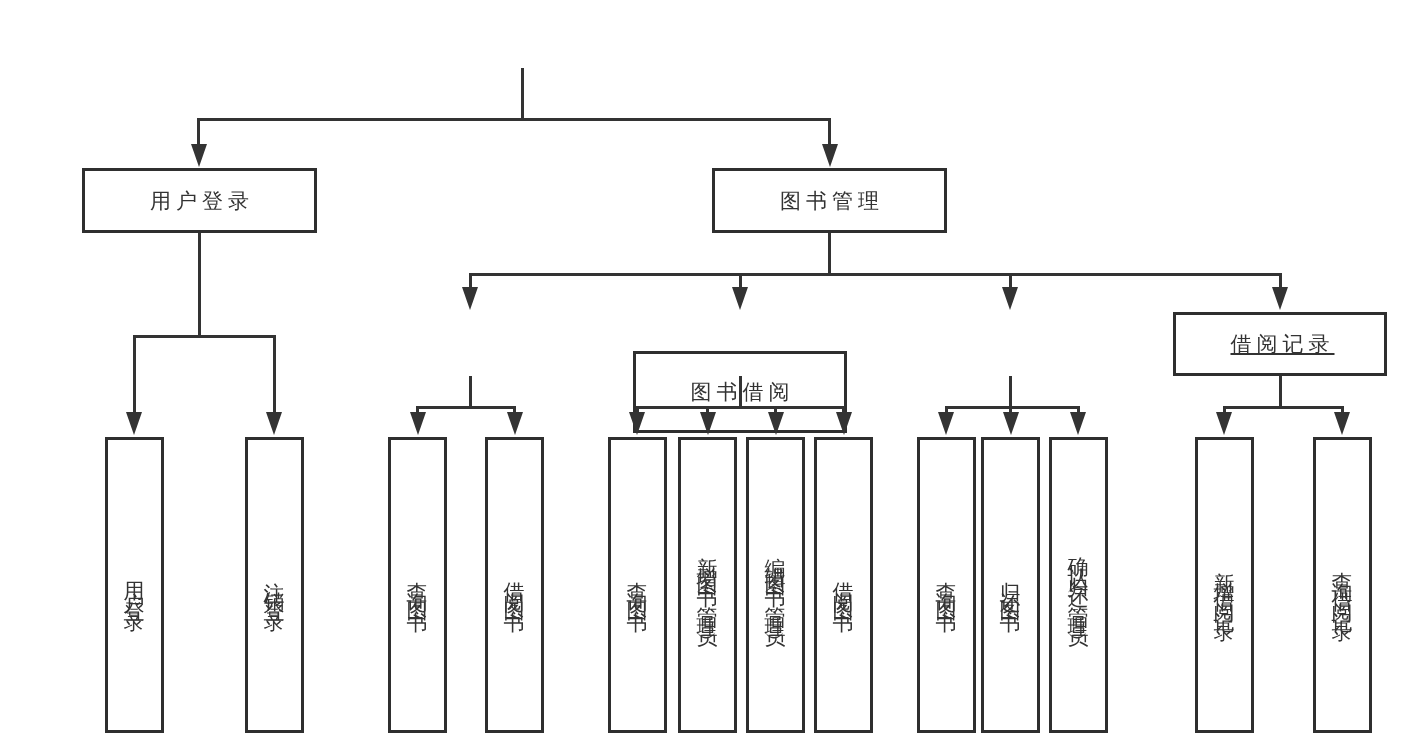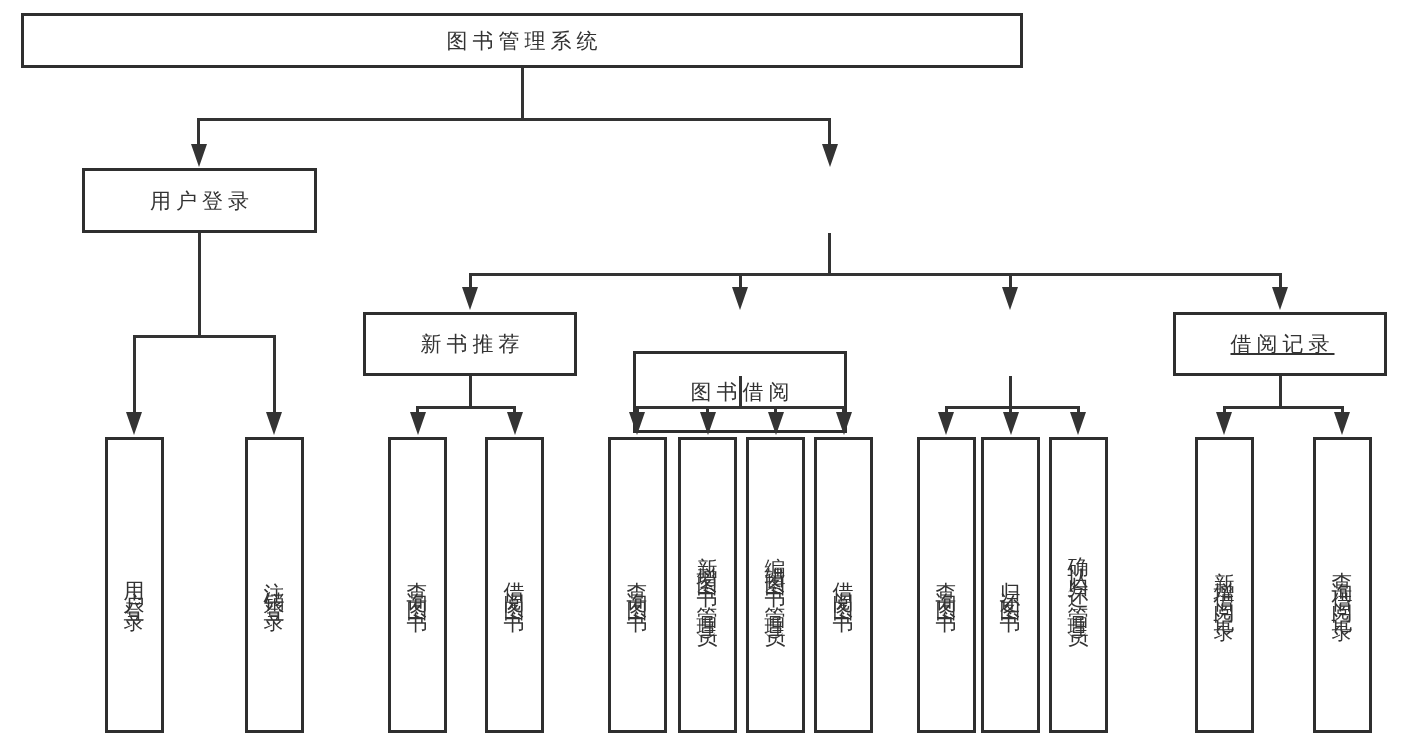--- a/index.html
+++ b/index.html
@@ -64,50 +64,49 @@
     letter-spacing:0;
     z-index:5;
     white-space:nowrap;
   }
 </style>
 </head>
 <body>
 
 <div class="canvas">
 
-  <div class="box" style="left:21px;top:13px;width:1002px;height:55px;">图书管理系统</div>
 
   <div class="vline" style="left:520.5px;top:68px;height:52px;"></div>
   <div class="hline" style="left:197px;top:118px;width:634px;"></div>
   <div class="vline" style="left:197px;top:118px;height:30px;"></div>
   <div class="vline" style="left:828px;top:118px;height:30px;"></div>
   <div class="arrow" style="left:190.5px;top:144px;"></div>
   <div class="arrow" style="left:821.5px;top:144px;"></div>
 
   <div class="box" style="left:82px;top:168px;width:235px;height:65px;">用户登录</div>
+  <div class="box" style="left:712px;top:168px;width:235px;height:65px;">图书管理</div>
 
   <div class="vline" style="left:197.5px;top:233px;height:105px;"></div>
   <div class="hline" style="left:132.5px;top:335px;width:143px;"></div>
   <div class="vline" style="left:132.5px;top:335px;height:79px;"></div>
   <div class="vline" style="left:272.5px;top:335px;height:79px;"></div>
   <div class="arrow" style="left:126px;top:412px;"></div>
   <div class="arrow" style="left:266px;top:412px;"></div>
 
   <div class="vline" style="left:828px;top:233px;height:43px;"></div>
   <div class="hline" style="left:468.5px;top:273px;width:813px;"></div>
   <div class="vline" style="left:468.5px;top:273px;height:17px;"></div>
   <div class="vline" style="left:738.5px;top:273px;height:17px;"></div>
   <div class="vline" style="left:1008.5px;top:273px;height:17px;"></div>
   <div class="vline" style="left:1278.5px;top:273px;height:17px;"></div>
   <div class="arrow" style="left:462px;top:287px;"></div>
   <div class="arrow" style="left:732px;top:287px;"></div>
   <div class="arrow" style="left:1002px;top:287px;"></div>
   <div class="arrow" style="left:1272px;top:287px;"></div>
 
-  <div class="box" style="left:363px;top:312px;width:214px;height:64px;">新书推荐</div>
   <div class="box" style="left:633px;top:312px;width:214px;height:82px;margin-top:39px;">图书借阅</div>
   <div class="box" style="left:1173px;top:312px;width:214px;height:64px;text-decoration:underline;">借阅记录</div>
 
   <div class="vline" style="left:468.5px;top:376px;height:33px;"></div>
   <div class="vline" style="left:738.5px;top:376px;height:33px;"></div>
   <div class="vline" style="left:1008.5px;top:376px;height:33px;"></div>
   <div class="vline" style="left:1278.5px;top:376px;height:33px;"></div>
 
   <div class="hline" style="left:416px;top:406px;width:100px;"></div>
   <div class="hline" style="left:635.5px;top:406px;width:209.5px;"></div>

